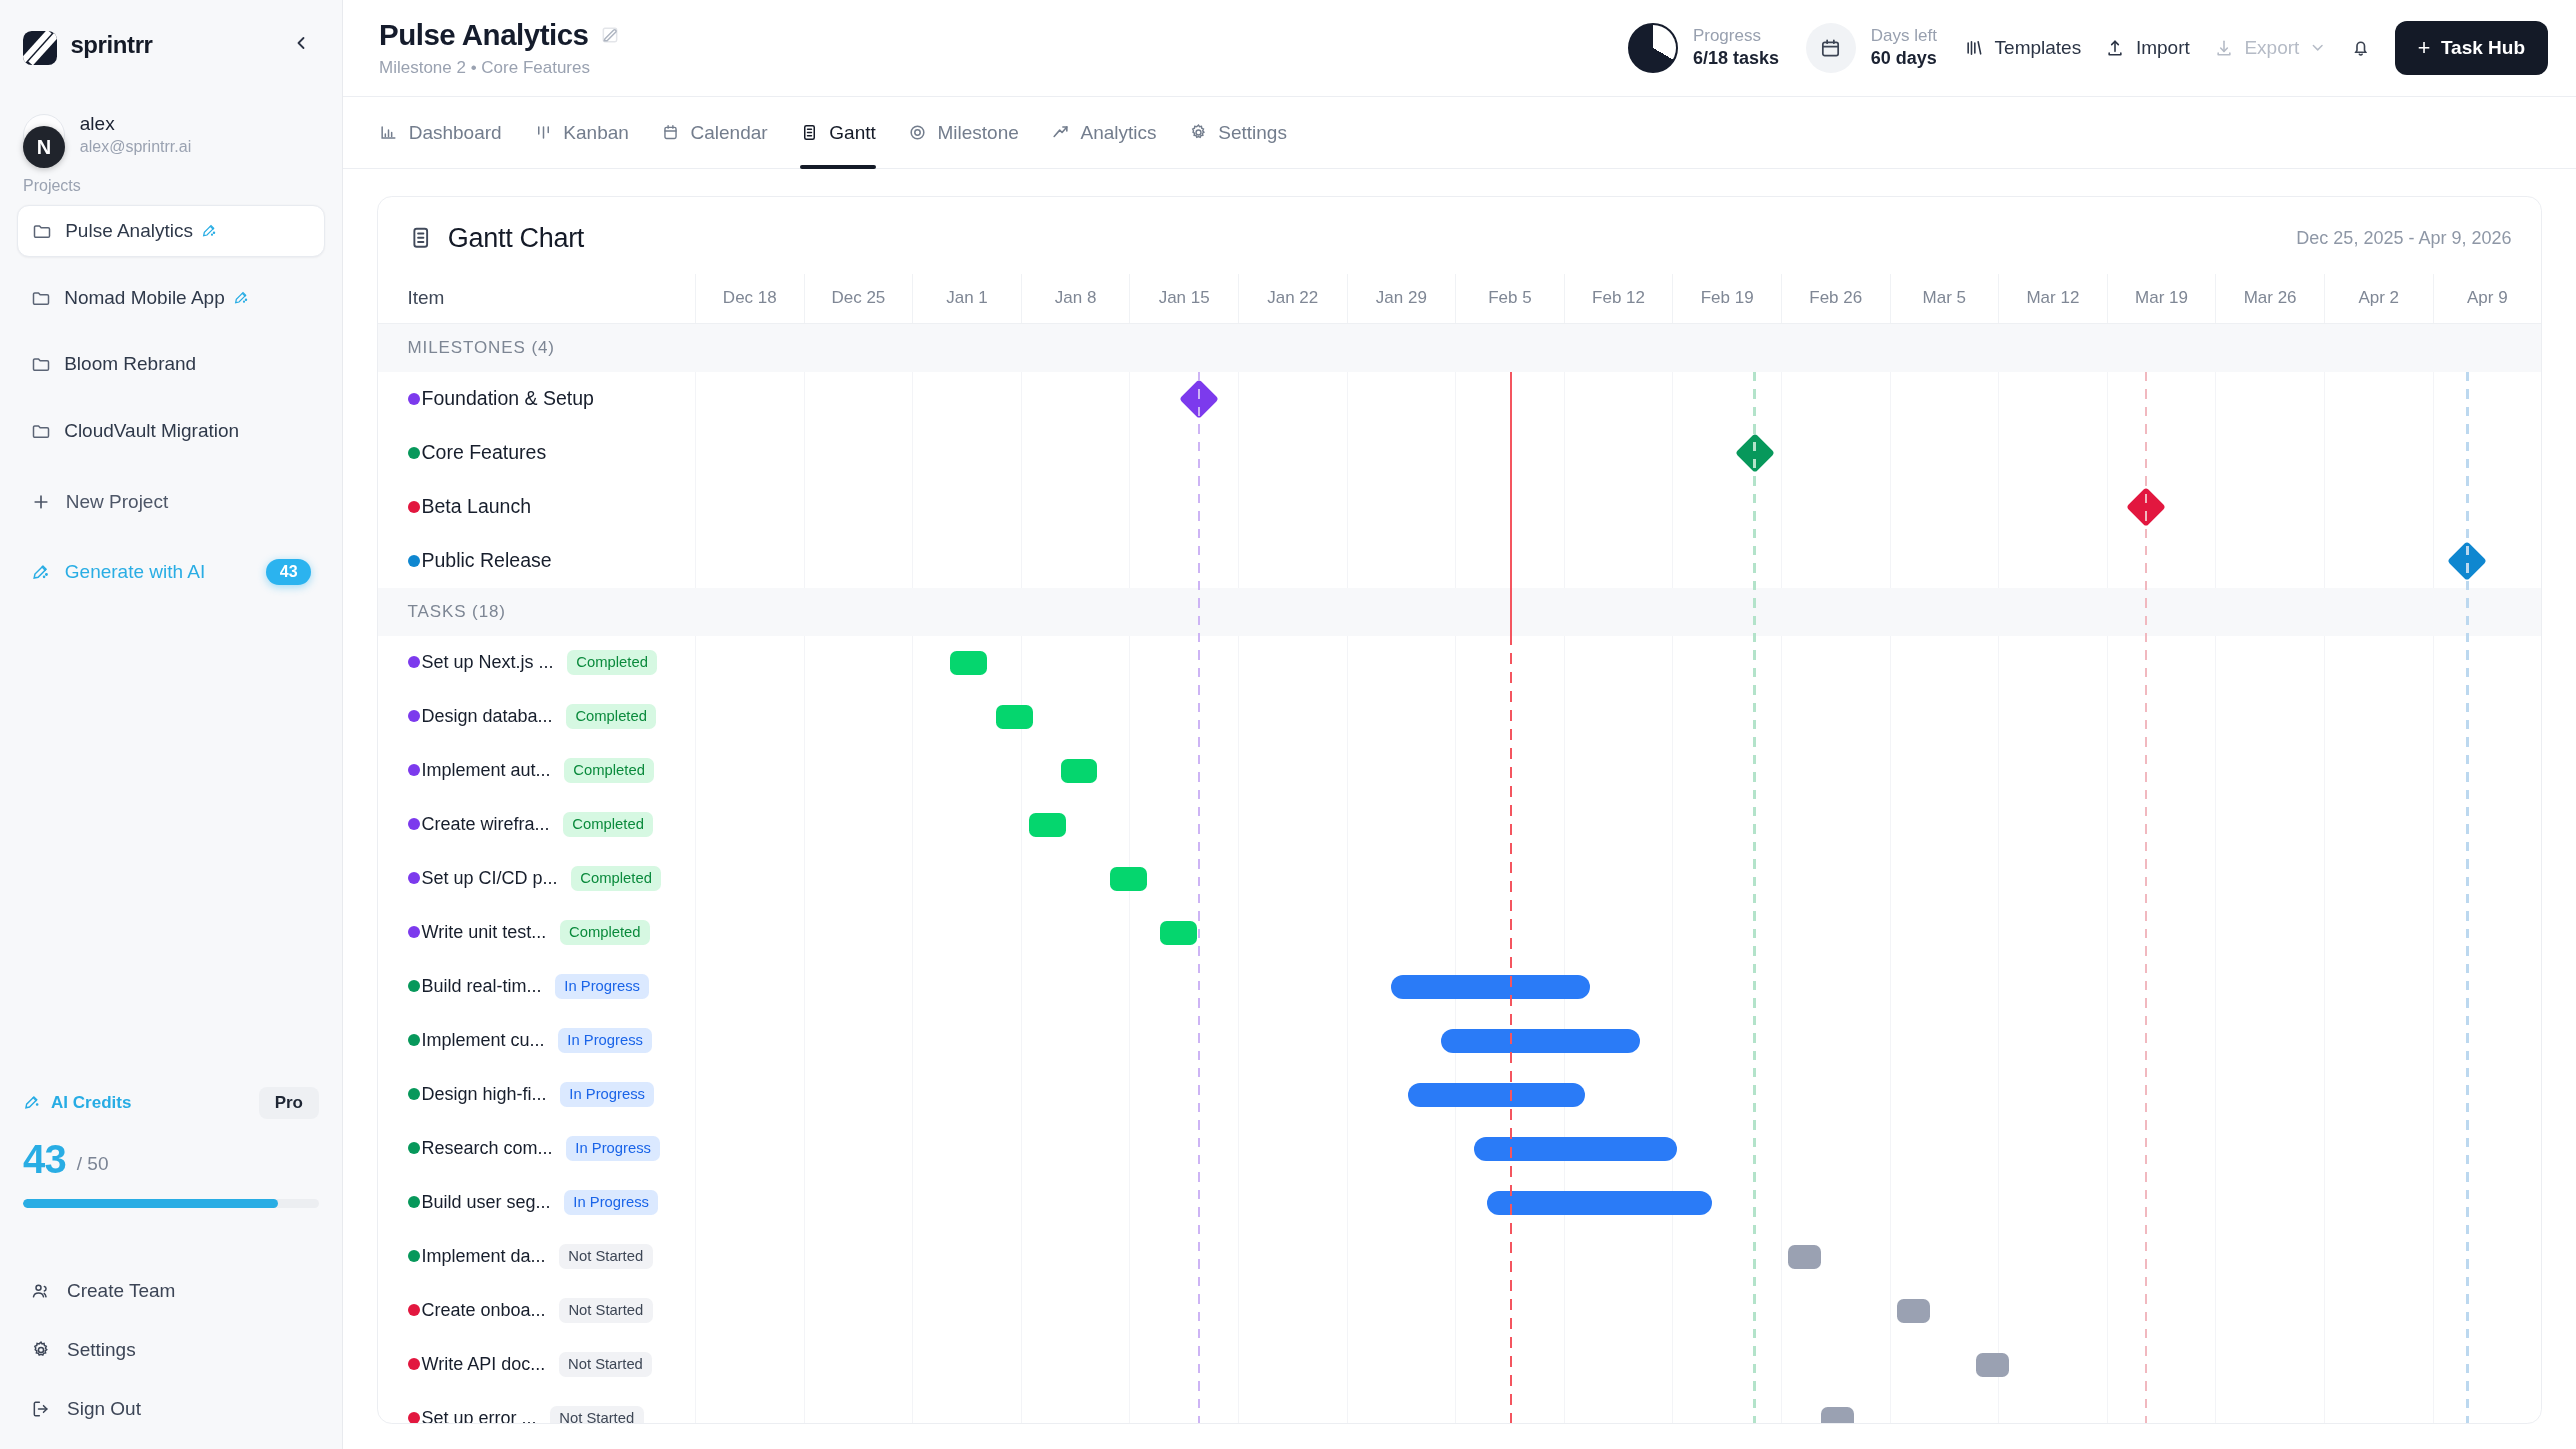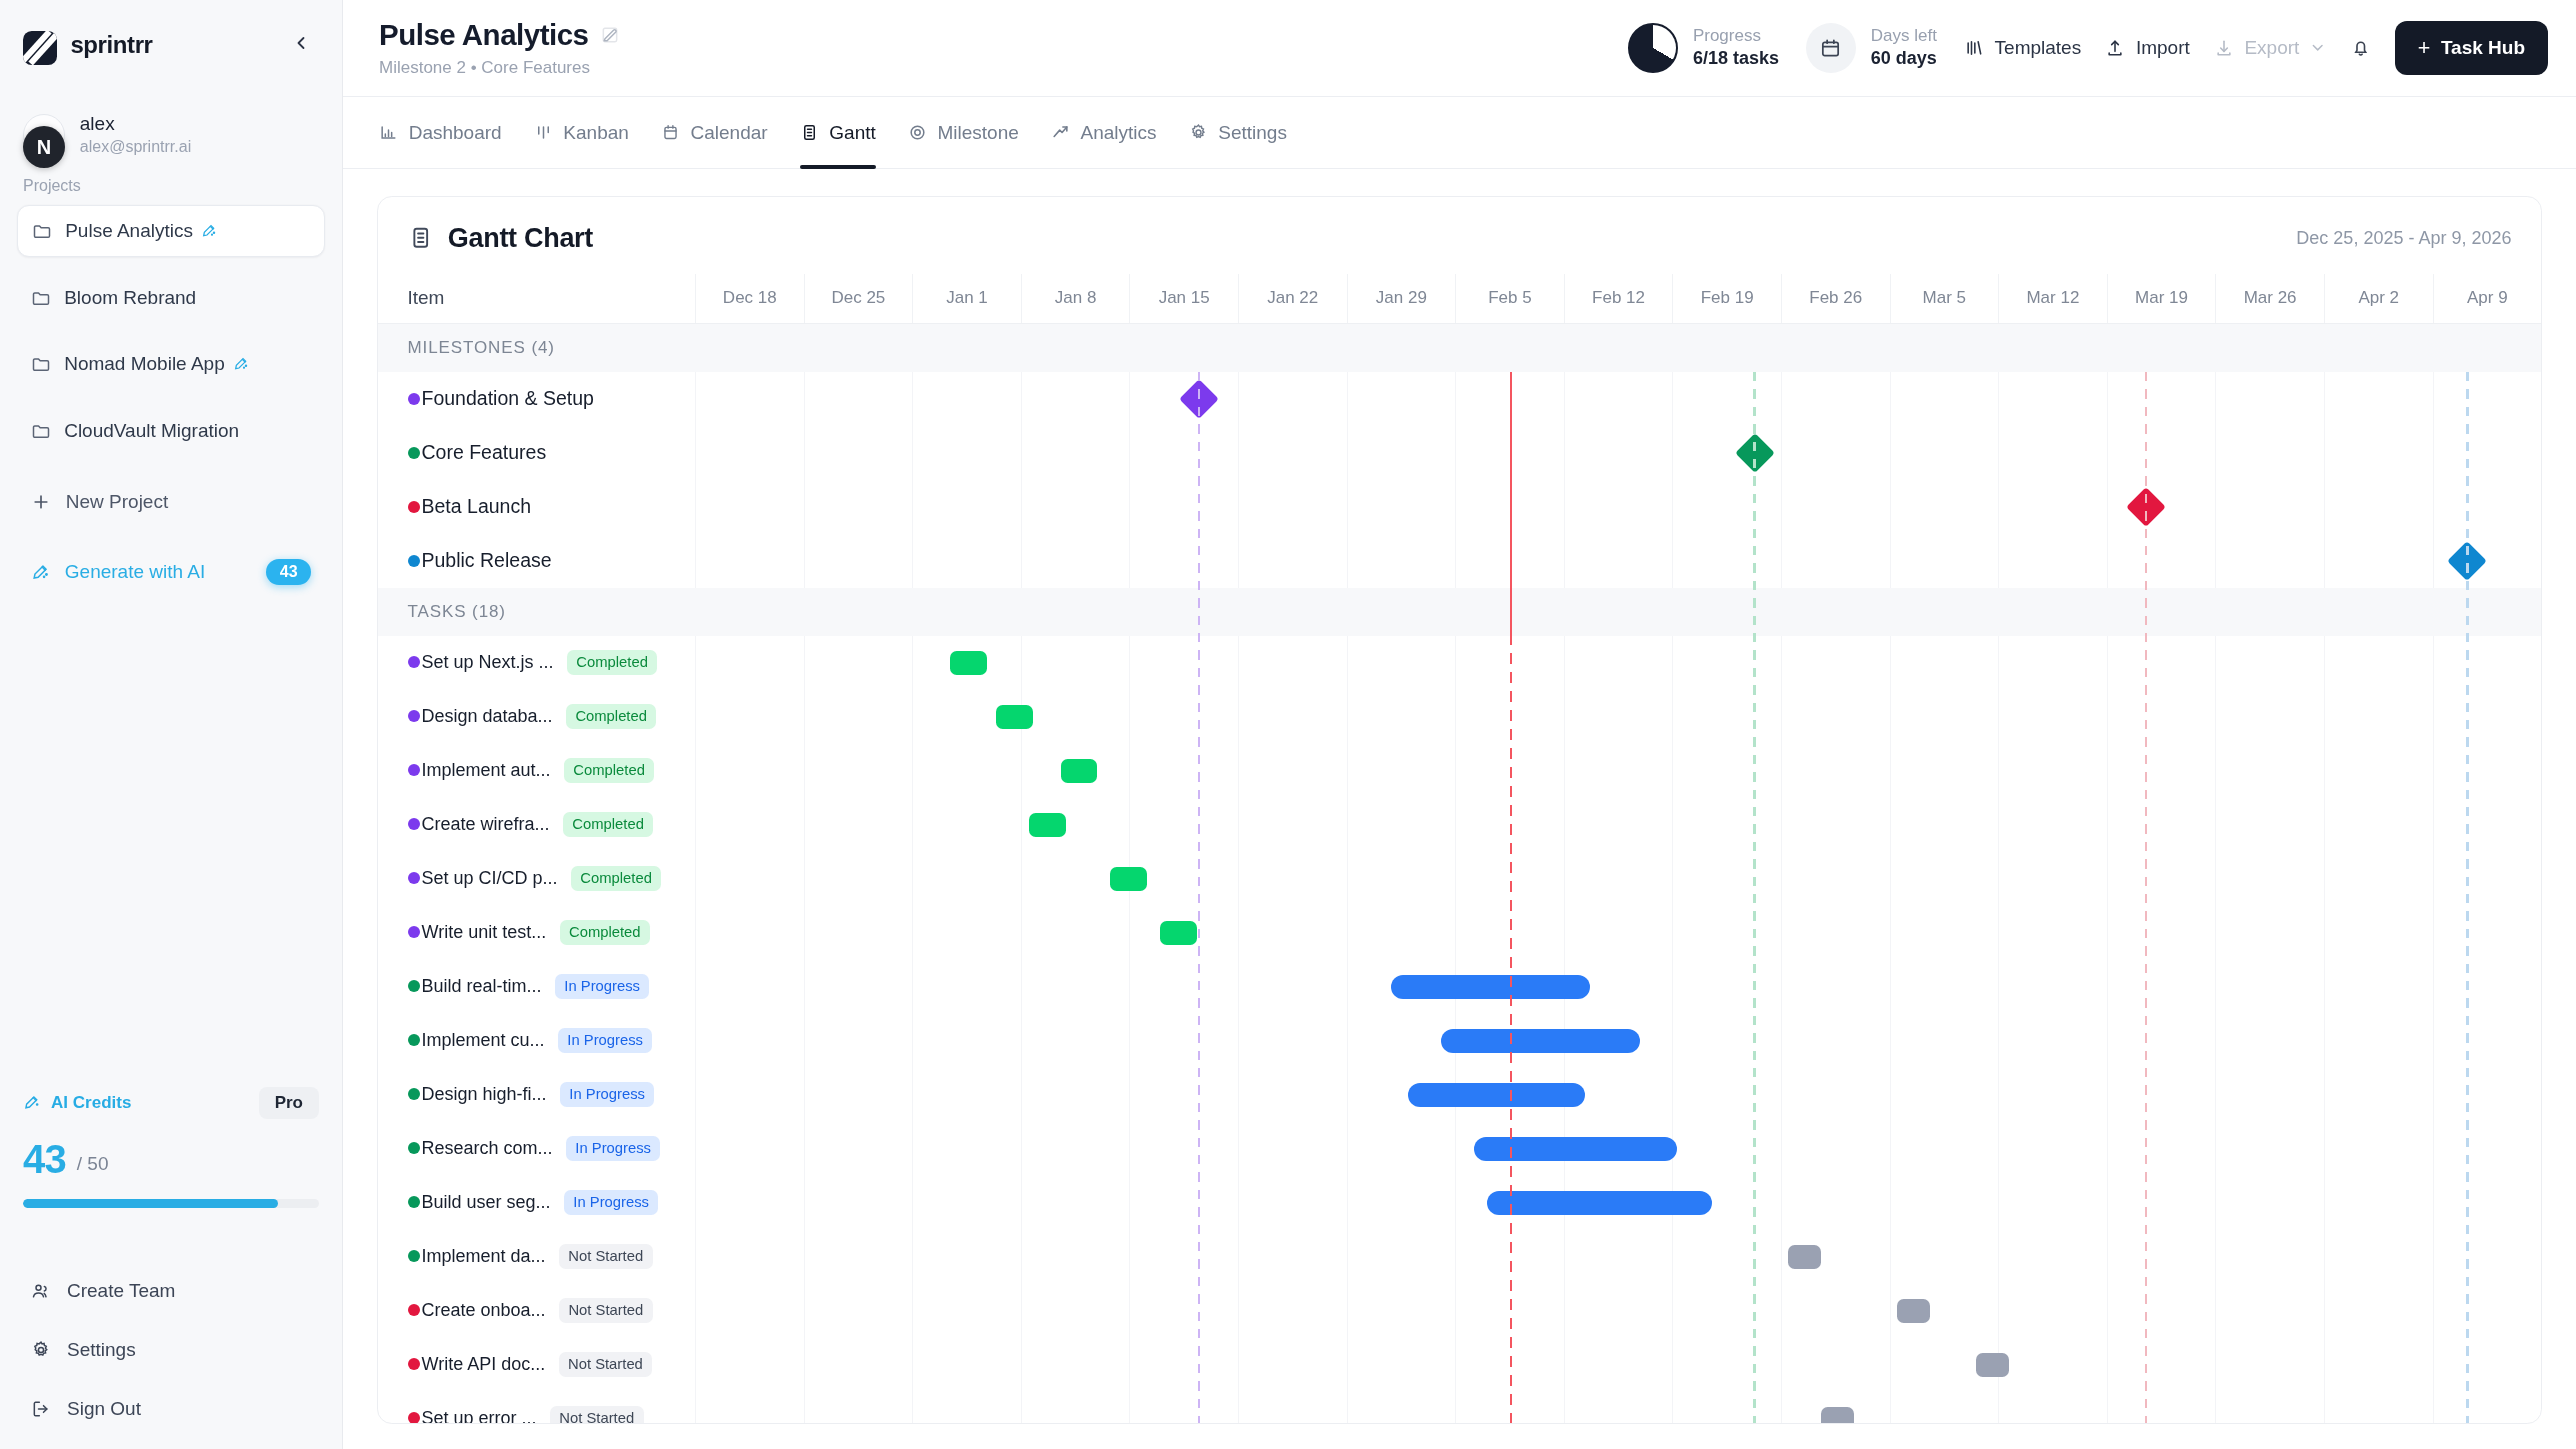--- a/index.html
+++ b/index.html
@@ -171,21 +171,21 @@
   }
 
   .content { padding: 27px 34px 0 34px; background:#fff; }
   .card {
     border: 1.3px solid #eceef2; border-radius: 14.8px; background: #fff;
     overflow: hidden; height: 1228px;
   }
   .card-head {
     display: flex; align-items: center; padding: 25.5px 29.5px 20px 29.5px;
   }
-  .card-title { font-size: 27px; font-weight: 700; color: #141a27; margin-left: 14.8px; letter-spacing:-0.3px;}
+  .card-title { font-size: 27px; font-weight: 400; color: #141a27; margin-left: 14.8px; letter-spacing:-0.3px;}
   .card-range { margin-left: auto; font-size: 18px; color: #8e97a6; }
 
   
   .gantt { position: relative; }
   .g-header { display: flex; height: 50px; border-bottom: 1.3px solid #eef0f3; }
   .g-item-col {
     width: 317px; flex: 0 0 317px; display: flex; align-items: center;
     padding-left: 29.5px; font-size: 19px; color: #3e4757;
   }
   .g-track { position: relative; flex: 1; display: flex; }
@@ -284,37 +284,37 @@
               <circle cx="16.5" cy="17.5" r=".7" fill="currentColor"></circle>
             </svg>
           </span>
       </div>
       <div class="proj-item">
         <span class="folder-ico">
             <svg width="20" height="20" viewBox="0 0 24 24" fill="none" stroke="currentColor" stroke-width="1.8" stroke-linejoin="round">
               <path d="M3 7.5a1.5 1.5 0 0 1 1.5-1.5H9l2 2.2h8.5A1.5 1.5 0 0 1 21 9.7v8.3a1.5 1.5 0 0 1-1.5 1.5h-15A1.5 1.5 0 0 1 3 18z"></path>
             </svg>
           </span>
-        <span class="proj-label">Bloom Rebrand</span>
-      </div>
-      <div class="proj-item">
-        <span class="folder-ico">
-            <svg width="20" height="20" viewBox="0 0 24 24" fill="none" stroke="currentColor" stroke-width="1.8" stroke-linejoin="round">
-              <path d="M3 7.5a1.5 1.5 0 0 1 1.5-1.5H9l2 2.2h8.5A1.5 1.5 0 0 1 21 9.7v8.3a1.5 1.5 0 0 1-1.5 1.5h-15A1.5 1.5 0 0 1 3 18z"></path>
-            </svg>
-          </span>
         <span class="proj-label">Nomad Mobile App</span>
         <span class="magic">
             <svg width="16" height="16" viewBox="0 0 24 24" fill="none" stroke="currentColor" stroke-width="1.9" stroke-linecap="round">
               <path d="M15 4 5 14l-1 5 5-1L19 8z"></path>
               <path d="M14 5l4 4"></path>
               <circle cx="19.5" cy="14.5" r=".9" fill="currentColor"></circle>
               <circle cx="16.5" cy="17.5" r=".7" fill="currentColor"></circle>
             </svg>
           </span>
+      </div>
+      <div class="proj-item">
+        <span class="folder-ico">
+            <svg width="20" height="20" viewBox="0 0 24 24" fill="none" stroke="currentColor" stroke-width="1.8" stroke-linejoin="round">
+              <path d="M3 7.5a1.5 1.5 0 0 1 1.5-1.5H9l2 2.2h8.5A1.5 1.5 0 0 1 21 9.7v8.3a1.5 1.5 0 0 1-1.5 1.5h-15A1.5 1.5 0 0 1 3 18z"></path>
+            </svg>
+          </span>
+        <span class="proj-label">Bloom Rebrand</span>
       </div>
       <div class="proj-item">
         <span class="folder-ico">
             <svg width="20" height="20" viewBox="0 0 24 24" fill="none" stroke="currentColor" stroke-width="1.8" stroke-linejoin="round">
               <path d="M3 7.5a1.5 1.5 0 0 1 1.5-1.5H9l2 2.2h8.5A1.5 1.5 0 0 1 21 9.7v8.3a1.5 1.5 0 0 1-1.5 1.5h-15A1.5 1.5 0 0 1 3 18z"></path>
             </svg>
           </span>
         <span class="proj-label">CloudVault Migration</span>
       </div>
     </div>

